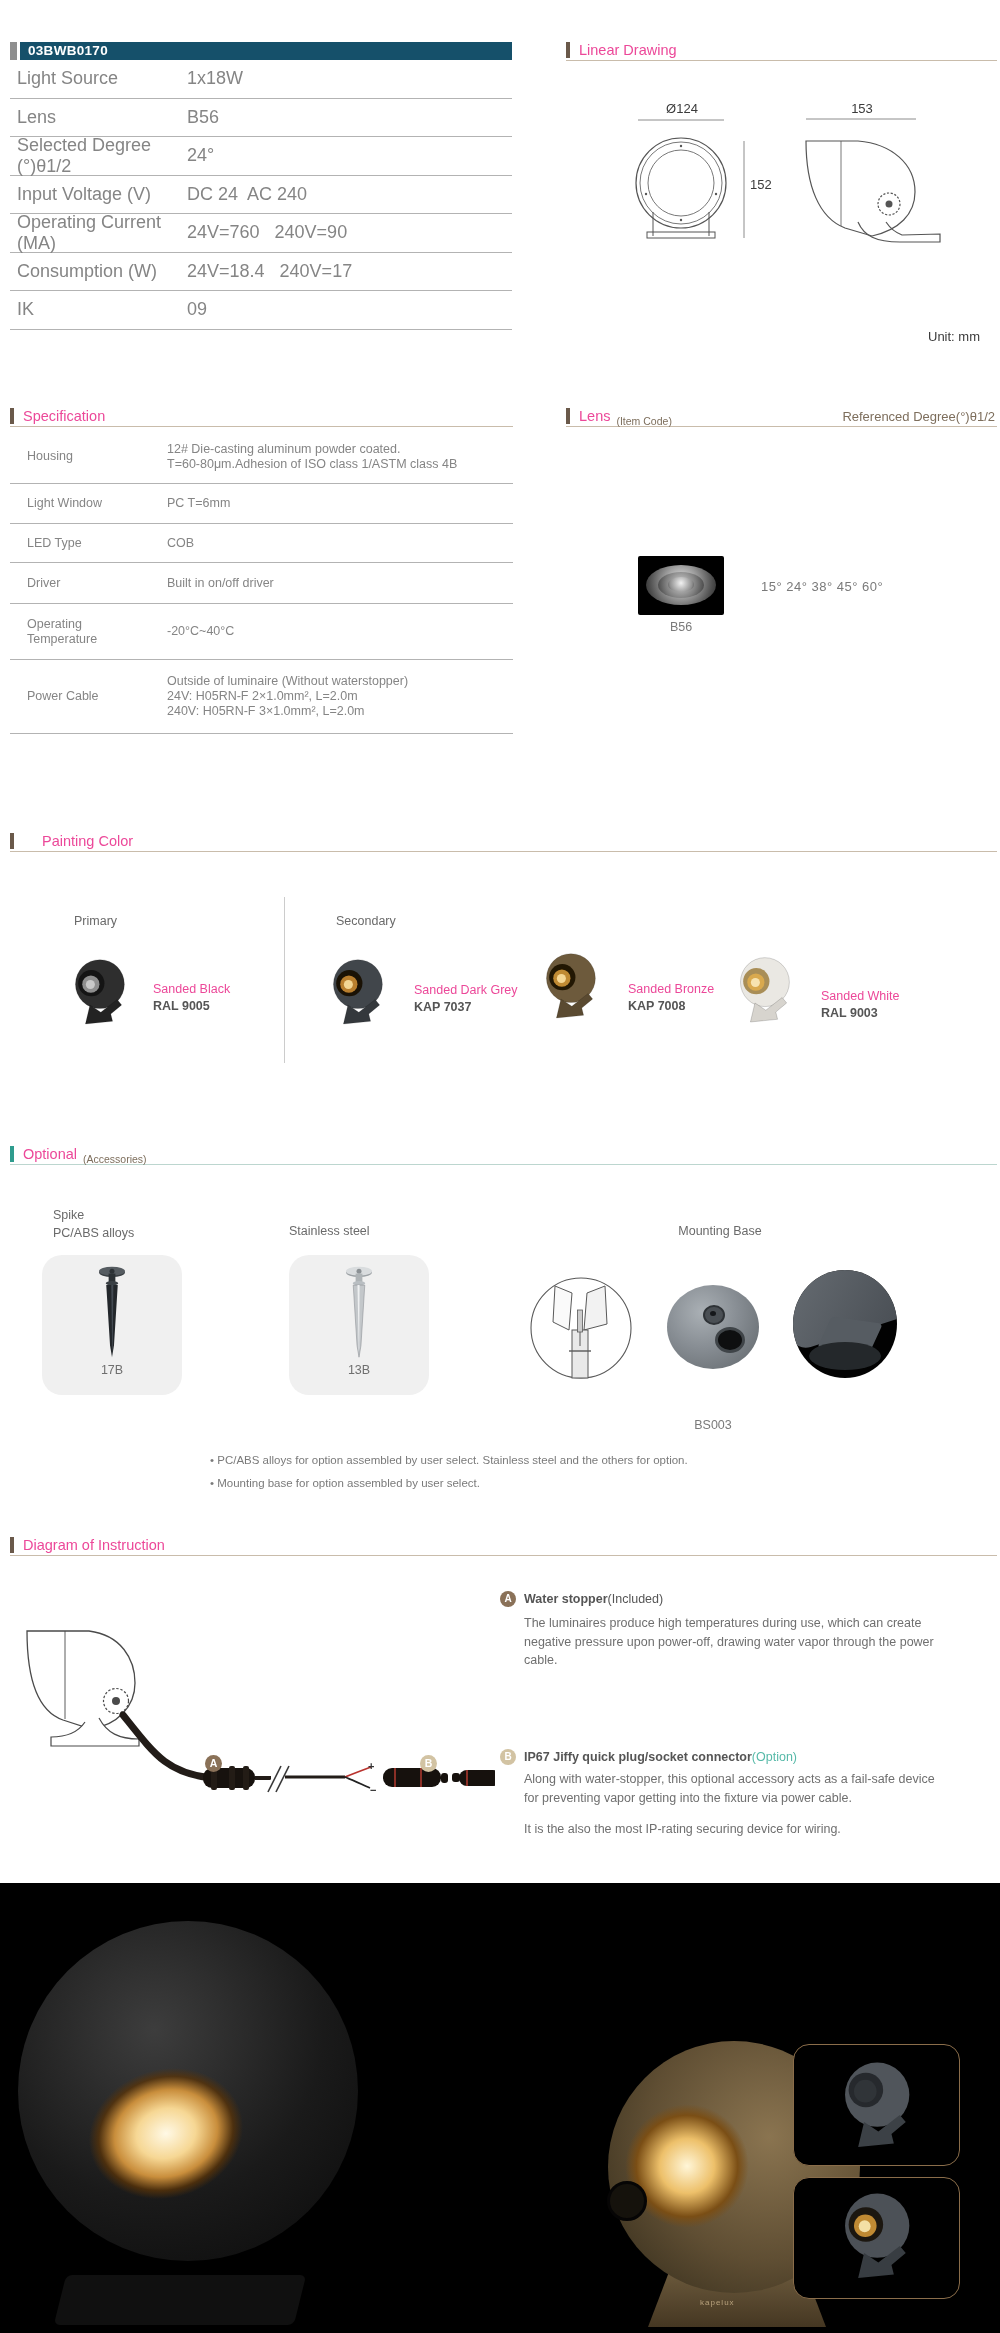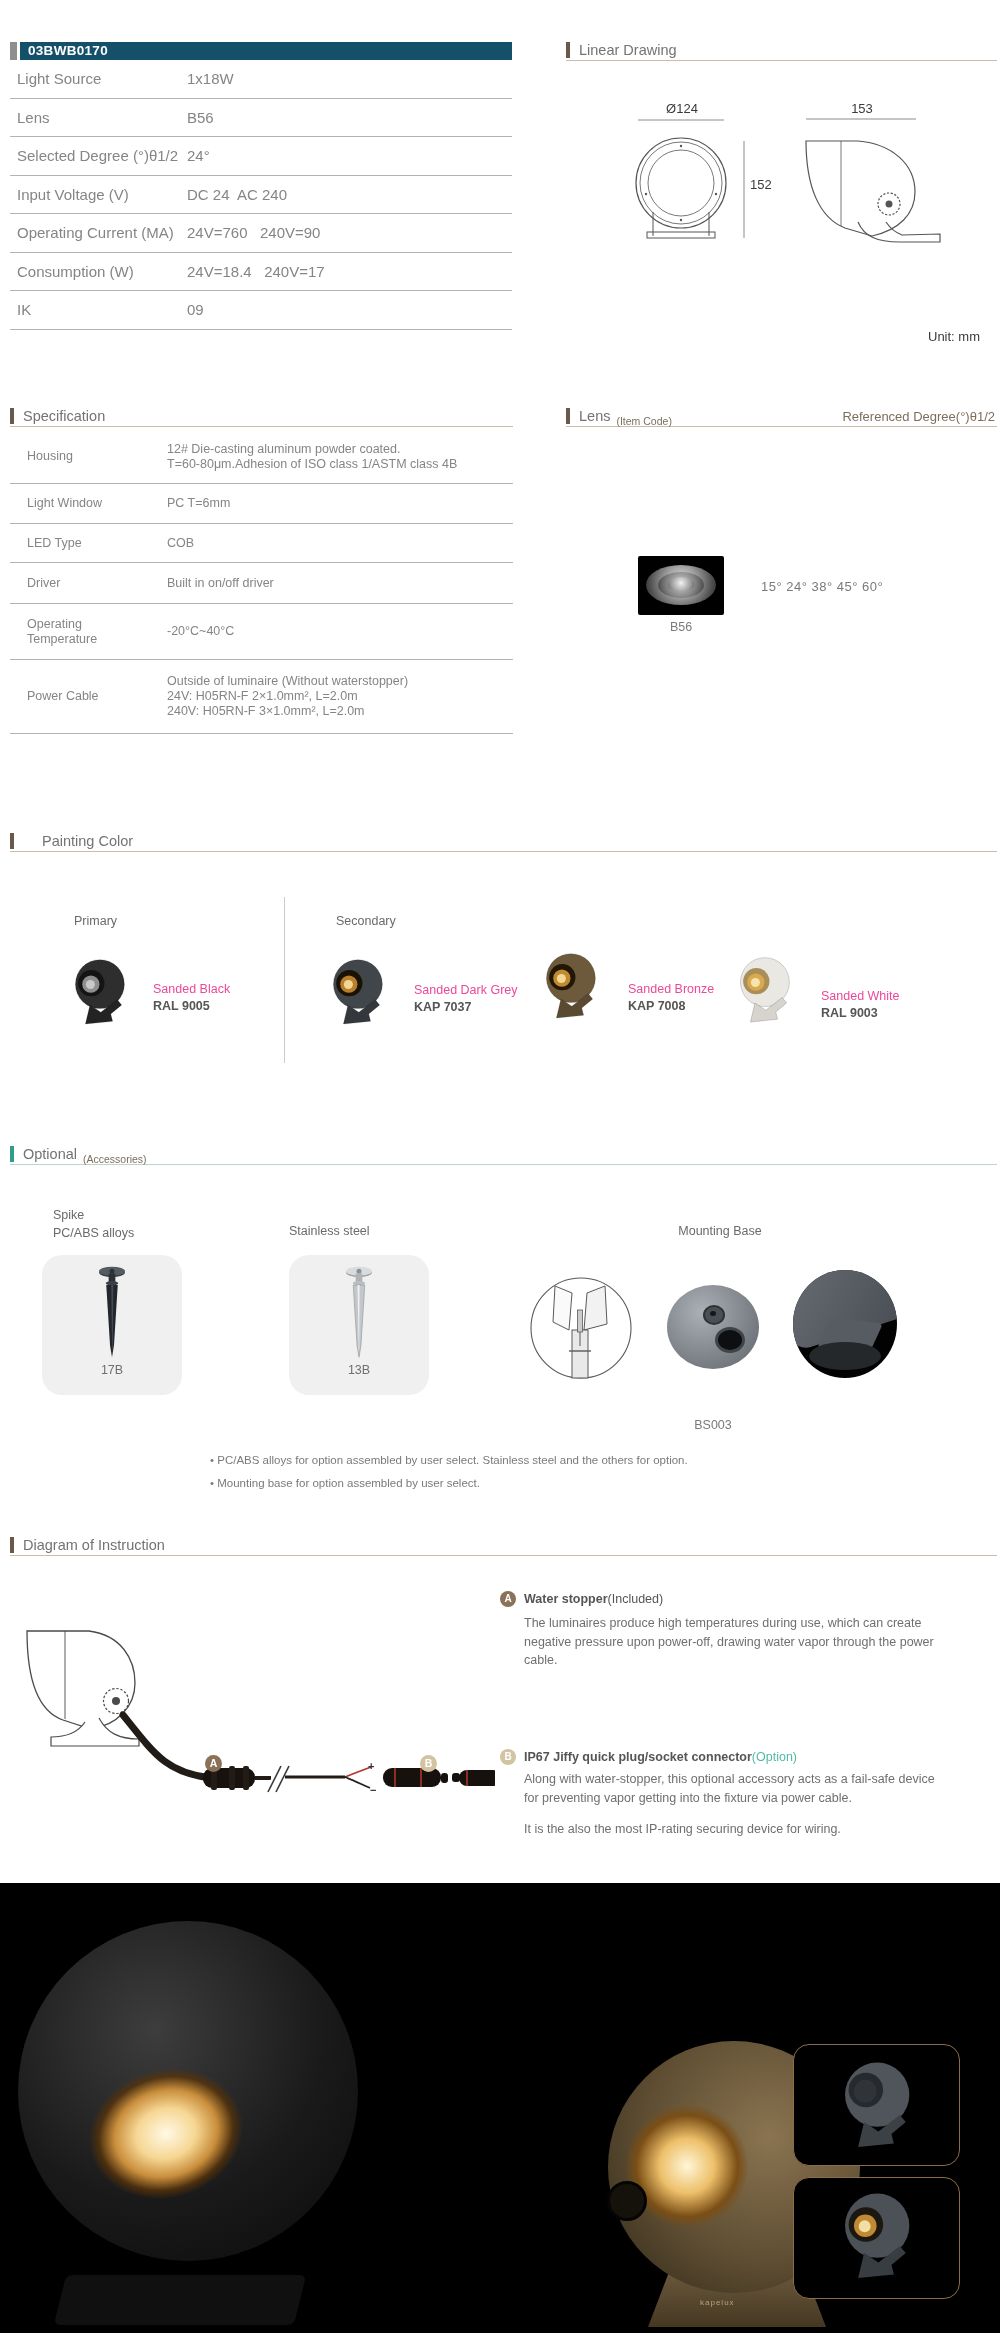--- a/index.html
+++ b/index.html
@@ -4,35 +4,35 @@
 <style>
   html,body{margin:0;padding:0;background:#fff;}
   #page{position:relative;width:1000px;height:2333px;background:#ffffff;
         font-family:"Liberation Sans",sans-serif;overflow:hidden;}
   .abs{position:absolute;}
 
   
   .sec{position:absolute;height:20px;border-bottom:1px solid #c9bcab;
        display:flex;align-items:center;gap:9px;}
   .sec .bar{width:4px;height:16px;background:#6a594a;flex:0 0 auto;}
-  .sec .t{font-size:14.5px;color:#737373;text-align:center;}
+  .sec .t{font-size:14.5px;color:#ec4899;text-align:center;}
   .sec .suf{font-size:10.5px;color:#7d6e5c;margin-left:-3px;padding-top:2px;margin-top:8px;}
   .sec.teal{border-bottom-color:#bcd6cf;}
   .sec.teal .bar{background:#2f9c8e;}
   .sec .rt{margin-left:auto;font-size:13px;color:#7d6e5c;padding-right:2px;}
 
   
   .ptable{position:absolute;left:10px;top:42px;width:502px;}
   .phead{position:relative;height:18px;}
   .phead .chip{position:absolute;left:0;top:0;width:7px;height:18px;background:#8f8f8f;}
   .phead .tealbar{position:absolute;left:10px;right:0;top:0;height:18px;background:#15506a;}
   .phead .code{position:absolute;left:18px;top:0;line-height:18px;color:#fff;
                font-size:13.5px;font-weight:bold;letter-spacing:.3px;}
   .prow{height:37.5px;border-bottom:1px solid #b3b3b3;display:flex;align-items:center;
-        font-size:15px;color:#858585;}
+        font-size:18px;color:#858585;}
   .prow .pl{width:170px;padding-left:7px;flex:0 0 auto;}
   .prow .pv{white-space:pre;}
 
   
   .stable{position:absolute;left:10px;top:430px;width:503px;}
   .srow{display:flex;align-items:center;border-bottom:1px solid #b3b3b3;
         font-size:12.5px;color:#858585;}
   .srow .sl{width:140px;padding-left:17px;flex:0 0 auto;white-space:pre-line;line-height:15px;}
   .srow .sv{flex:1;white-space:pre-line;line-height:15px;}
   .h53{height:53px}.h39{height:39px}.h38{height:38px}.h40{height:40px}.h55{height:55px}.h73{height:73px}

